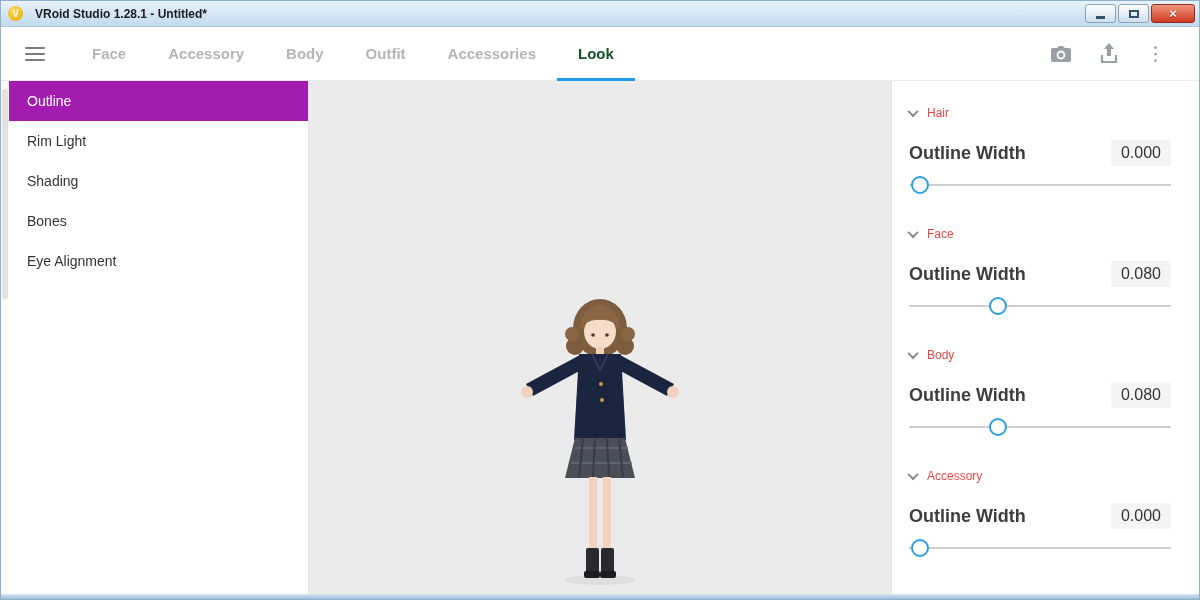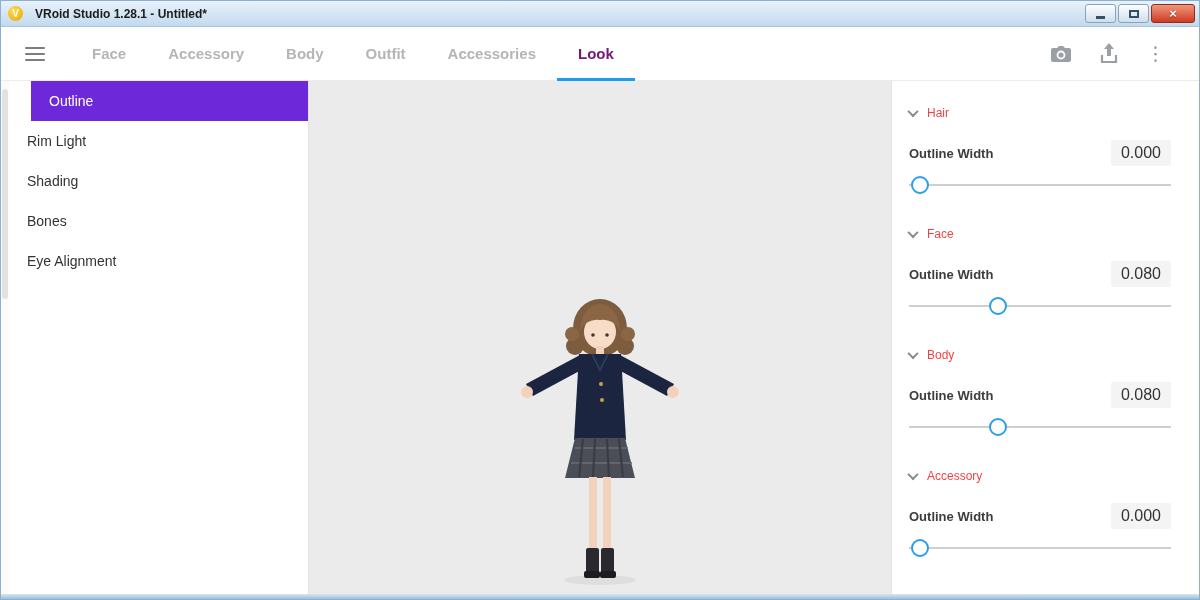--- a/index.html
+++ b/index.html
@@ -16,48 +16,48 @@
   .glyph-min { width:9px; height:3px; background:#33506b; margin-top:8px; }
   .glyph-max { width:10px; height:8px; border:2px solid #33506b; }
   .glyph-close { color:#fff; font-size:13px; font-weight:bold; line-height:1; text-shadow:0 1px 1px #7a1f10; }
 
   
   .navbar { height:54px; flex:0 0 54px; background:#fff; border-bottom:1px solid #ececec; display:flex; align-items:center; }
   .hamburger { width:20px; margin:0 26px 0 24px; display:flex; flex-direction:column; gap:4px; cursor:pointer; }
   .hamburger span { display:block; height:2px; background:#7d7d7d; border-radius:1px; }
   .tabs { display:flex; height:54px; }
   .tab { position:relative; padding:0 21px; height:54px; display:flex; align-items:center; font-size:15px; font-weight:bold; color:#b5b5b5; cursor:pointer; }
-  .tab.active { color:#701a75; }
+  .tab.active { color:#14532d; }
   .tab.active::after { content:""; position:absolute; left:0; right:0; bottom:0; height:3px; background:#1f9cf0; }
   .nav-right { margin-left:auto; display:flex; align-items:center; gap:28px; padding-right:34px; }
   .nav-icon { cursor:pointer; display:flex; align-items:center; justify-content:center; }
   .kebab { font-size:19px; color:#8a8a8a; line-height:1; }
 
   
   .main { flex:1; display:flex; min-height:0; }
 
   
   .sidebar { width:307px; flex:0 0 307px; background:#fff; position:relative; padding-left:8px; }
   .sidebar-scroll { position:absolute; left:0; top:0; bottom:0; width:8px; background:#fbfbfb; }
   .sidebar-scroll .thumb { position:absolute; left:1px; top:8px; width:6px; height:210px; background:#e2e2e2; border-radius:3px; }
   .side-item { height:40px; display:flex; align-items:center; padding-left:18px; font-size:14px; color:#333; cursor:pointer; }
-  .side-item.selected { background:#6d28d9; color:#fff;margin-left:22px; }
+  .side-item.selected { background:#a21caf; color:#fff; }
 
   
   .viewport { flex:1; background:#ebebec; position:relative; border-left:1px solid #e3e3e3; border-right:1px solid #e3e3e3; }
   .character { position:absolute; left:50%; bottom:6px; transform:translateX(-50%); }
 
   
   .panel { width:307px; flex:0 0 307px; background:#fff; padding:2px 28px 0 17px; overflow:hidden; }
   .section { padding-top:15px; }
   .section-header { display:flex; align-items:center; height:30px; cursor:pointer; }
   .chevron { width:8px; height:8px; border-left:2px solid #8a8a8a; border-bottom:2px solid #8a8a8a; transform:rotate(-45deg) translate(1px,-1px); margin-right:10px; }
   .section-title { font-size:12px; color:#ef4444; }
   .row { display:flex; justify-content:space-between; align-items:center; margin-top:12px; }
-  .row-label { font-size:13px; font-weight:bold; color:#3d3d3d; }
+  .row-label { font-size:18px; font-weight:bold; color:#3d3d3d; }
   .value-box { background:#f4f4f4; border-radius:2px; font-size:16px; color:#333; padding:4px 10px; min-width:58px; text-align:right; cursor:text; }
   .slider { position:relative; height:22px; margin-top:8px; margin-bottom:8px; cursor:pointer; }
   .slider .track { position:absolute; left:0; right:0; top:10px; height:2px; background:#cfcfcf; }
   .slider .handle { position:absolute; top:2px; width:18px; height:18px; border-radius:50%; background:#fff; border:2.5px solid #2a9fe8; cursor:grab; }
   .handle.p0  { left:2px; }
   .handle.p80 { left:calc(34% - 9px); }
 
   
   .window-bottom { height:5px; flex:0 0 5px; background:linear-gradient(#d6e6f2,#9fbfd9); }
 </style>

